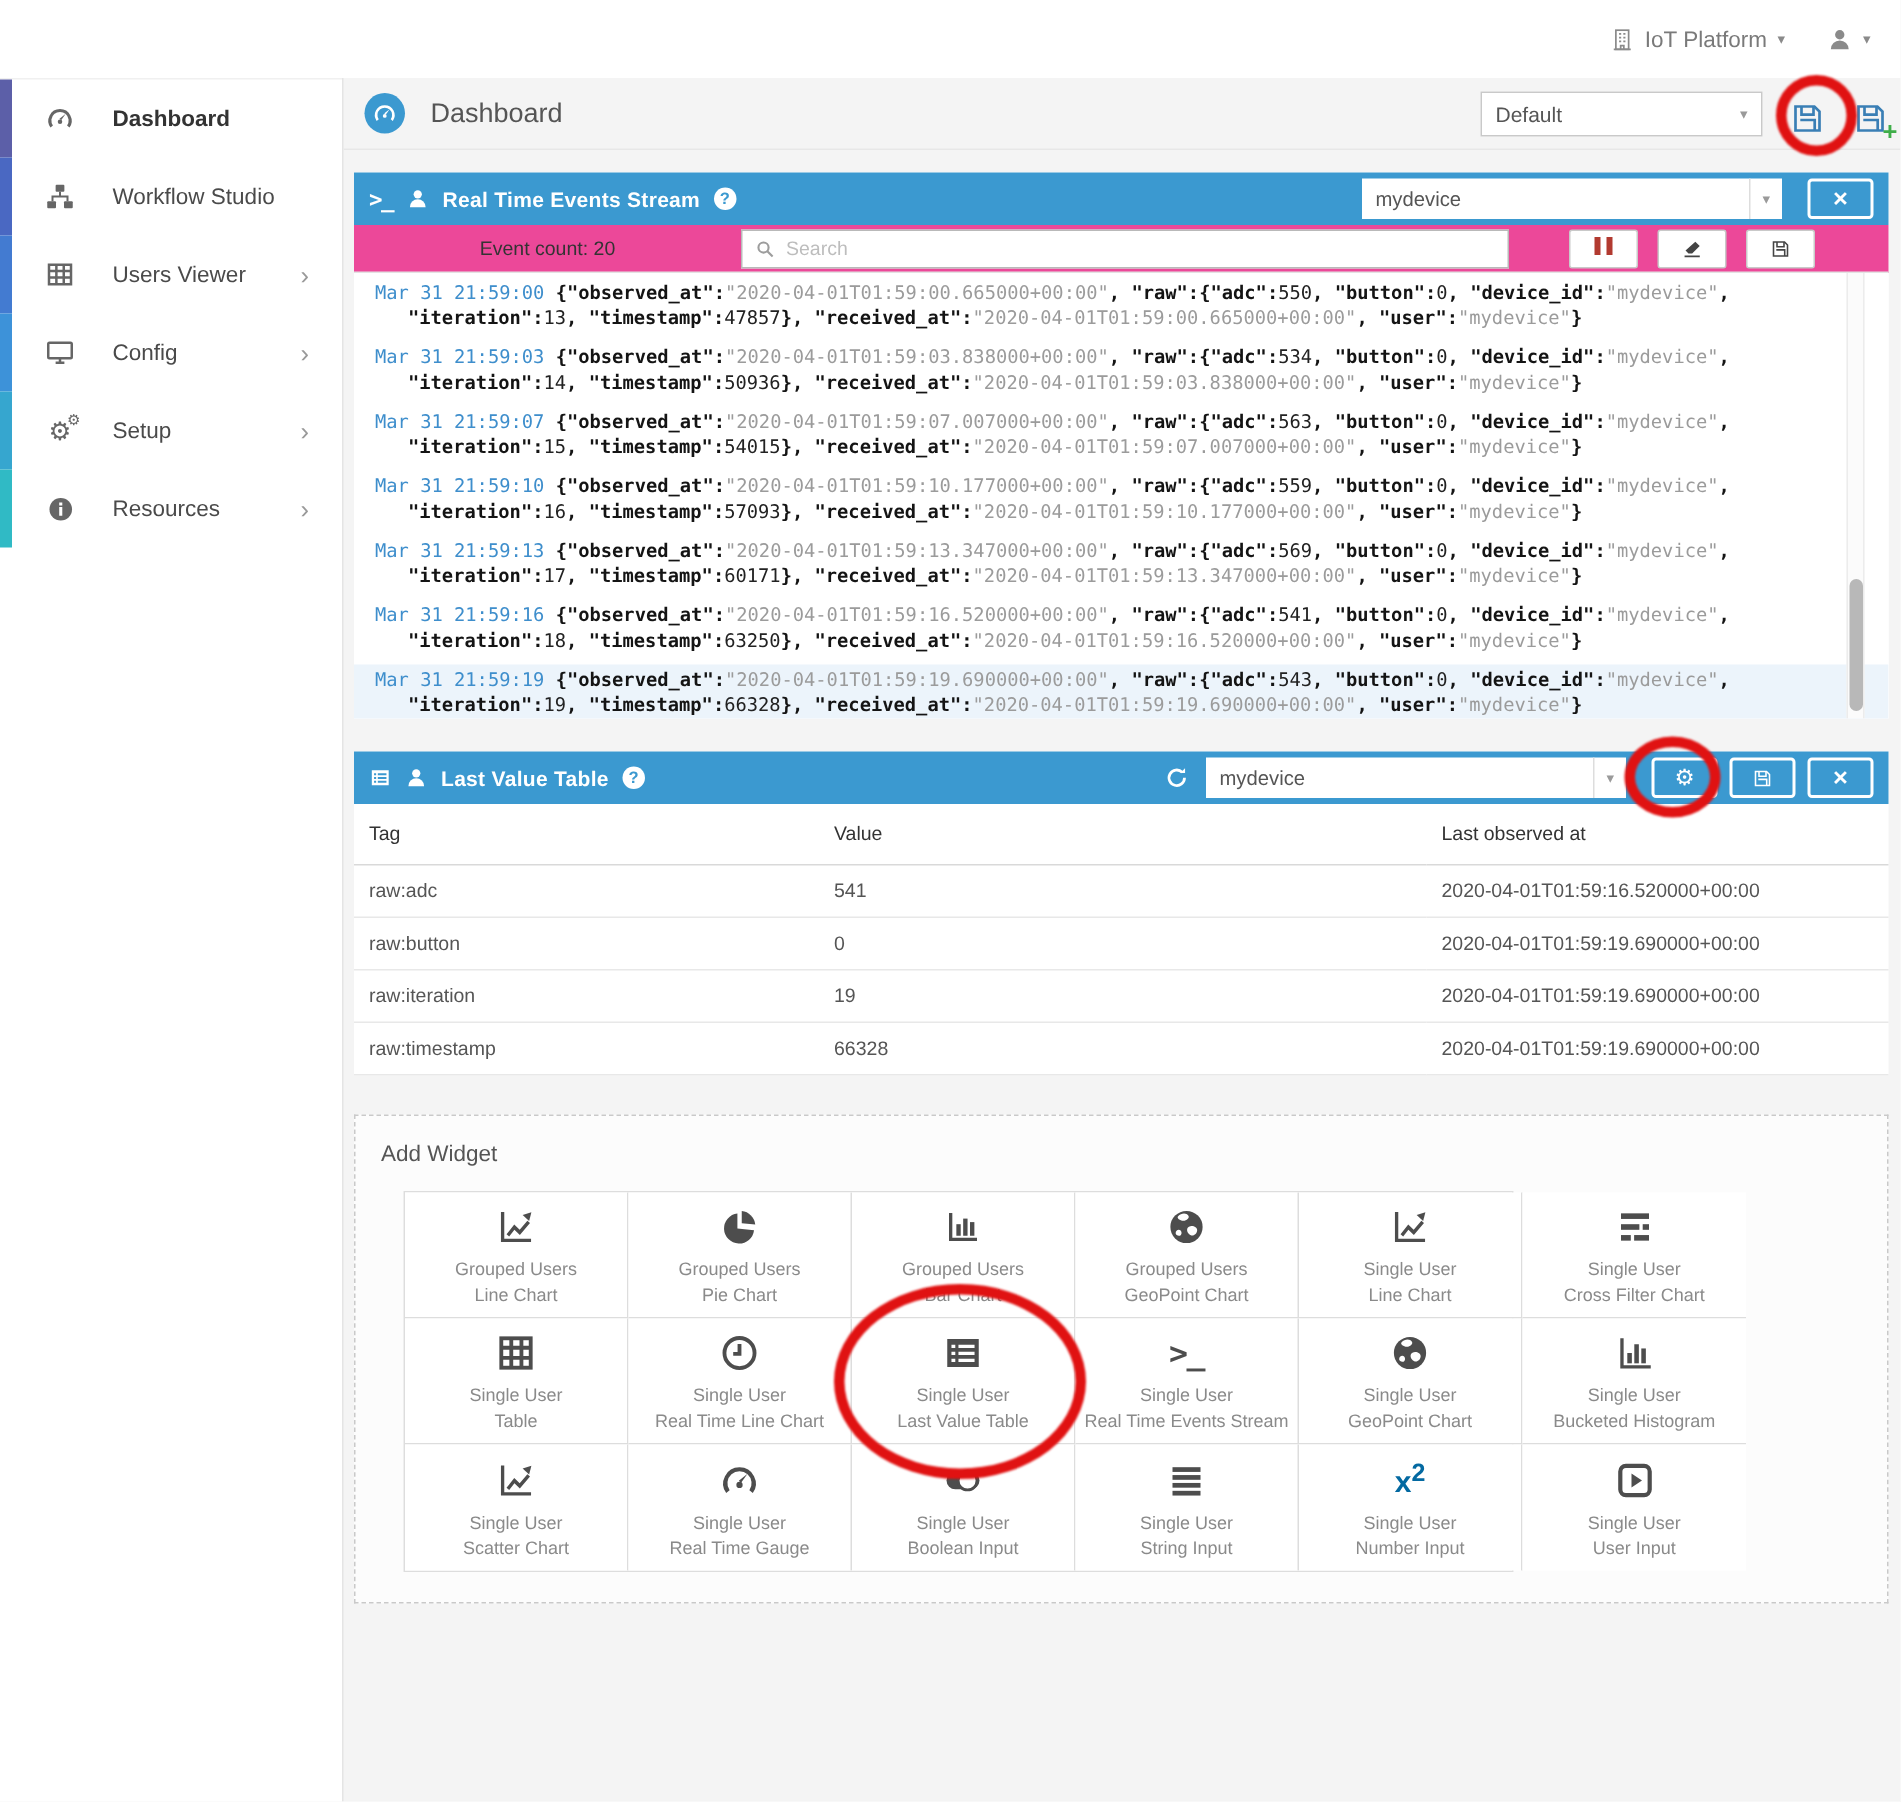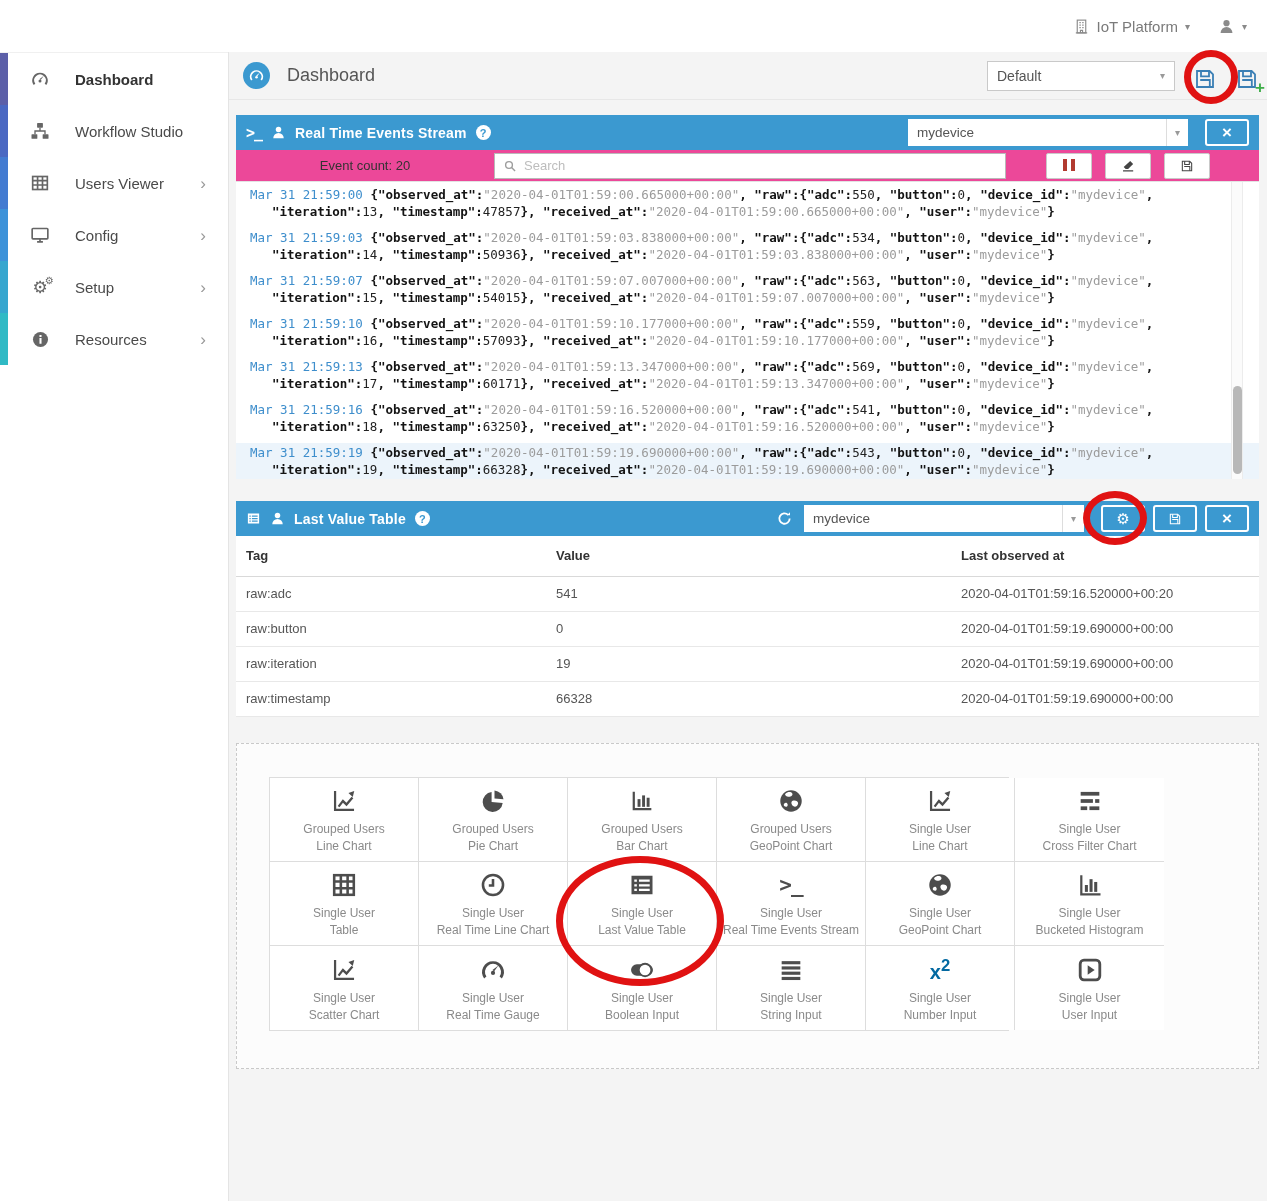--- a/index.html
+++ b/index.html
@@ -83,21 +83,21 @@
 .log-entry.hl{background:#ecf4fb}
 .ts{color:#3e8ecc}
 .k,.p{font-weight:bold;color:#141414}
 .s{color:#9b9b9b}
 .n{color:#222}
 .log-scroll{position:absolute;top:0;right:16px;width:12px;height:100%;background:#fbfbfb;border-left:1px solid #ececec;border-right:1px solid #ececec}
 .log-thumb{position:absolute;left:1px;width:9px;border-radius:5px;background:#b8b8b8;top:204px;height:88px}
 
 
 .lvt-table{width:100%;border-collapse:collapse}
-.lvt-table th{font-size:13px;color:#333;text-align:left;font-weight:bold;height:40px;border-bottom:1px solid #d9d9d9;padding-left:10px}
+.lvt-table th{font-size:13px;color:#333;text-align:left;font-weight:normal;height:40px;border-bottom:1px solid #d9d9d9;padding-left:10px}
 .lvt-table td{font-size:13px;color:#555;height:35px;border-bottom:1px solid #e8e8e8;padding-left:10px}
 .col-tag{width:310px}.col-val{width:405px}
 
 
 .add-widget{margin:26px 8px 0 7px;height:326px;border:1px dashed #c9c9c9;background:#fcfcfc;padding:17px 0 0 17px}
 .aw-title{font-size:15px;color:#555}
 .aw-grid{margin:16px 0 0 15px;display:grid;grid-template-columns:repeat(6,149px);grid-auto-rows:84px;border:1px solid #ddd;width:740px;background:#fff}
 .aw-cell{border-right:1px solid #ddd;border-bottom:1px solid #ddd;display:flex;flex-direction:column;align-items:center;justify-content:center;background:#fff;cursor:pointer;padding-top:2px}
 .aw-cell:nth-child(6n){border-right:none}
 .aw-cell:nth-child(n+13){border-bottom:none}
@@ -364,21 +364,21 @@
             <tr>
               <th class="col-tag">Tag</th>
               <th class="col-val">Value</th>
               <th class="">Last observed at</th>
             </tr>
           </thead>
           <tbody>
             <tr>
               <td>raw:adc</td>
               <td>541</td>
-              <td>2020-04-01T01:59:16.520000+00:20</td>
+              <td>2020-04-01T01:59:16.520000+00:00</td>
             </tr>
             <tr>
               <td>raw:button</td>
               <td>0</td>
               <td>2020-04-01T01:59:19.690000+00:00</td>
             </tr>
             <tr>
               <td>raw:iteration</td>
               <td>19</td>
               <td>2020-04-01T01:59:19.690000+00:00</td>
@@ -386,20 +386,21 @@
             <tr>
               <td>raw:timestamp</td>
               <td>66328</td>
               <td>2020-04-01T01:59:19.690000+00:00</td>
             </tr>
           </tbody>
         </table>
     </section>
 
     <section class="add-widget">
+      <div class="aw-title">Add Widget</div>
       <div class="aw-grid" id="aw-grid">
           <div class="aw-cell">
             <span class="aw-icon">
               <svg viewBox="0 0 24 24" fill="currentColor">
                 <path d="M3.4 3.4h1.9v15.3h15.3v1.9H3.4z"></path>
                 <path d="M6.6 16.2l4.4-5.6 3.1 3 4.4-5.2 1.5 1.3-5.8 6.8-3.1-3-3 3.9z"></path>
                 <path d="M15.8 5.2l5-1.7-1.3 5.1z"></path>
               </svg>
             </span>
             <span class="aw-line">Grouped Users</span>

